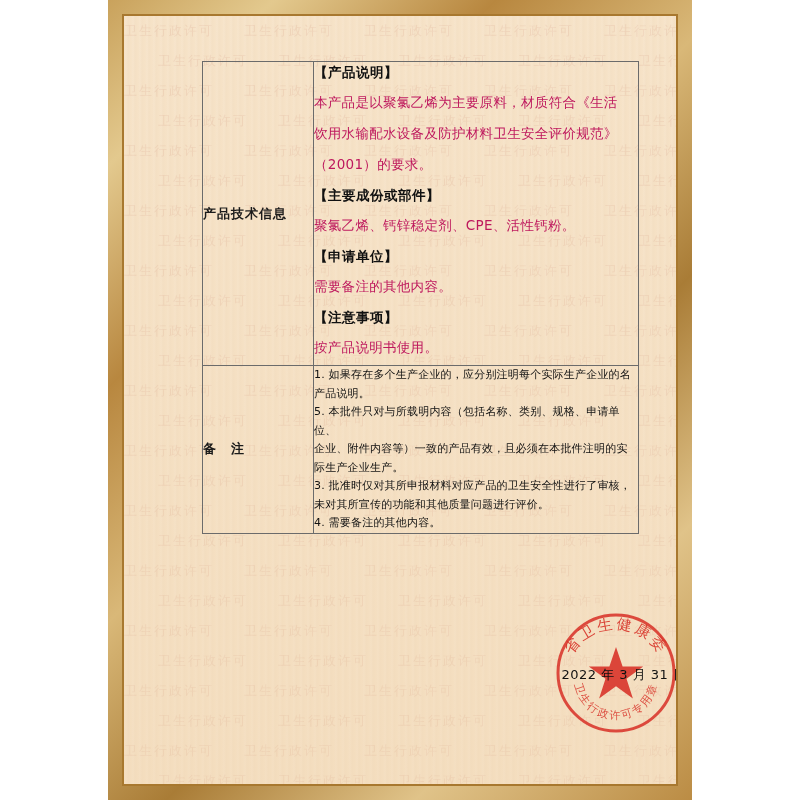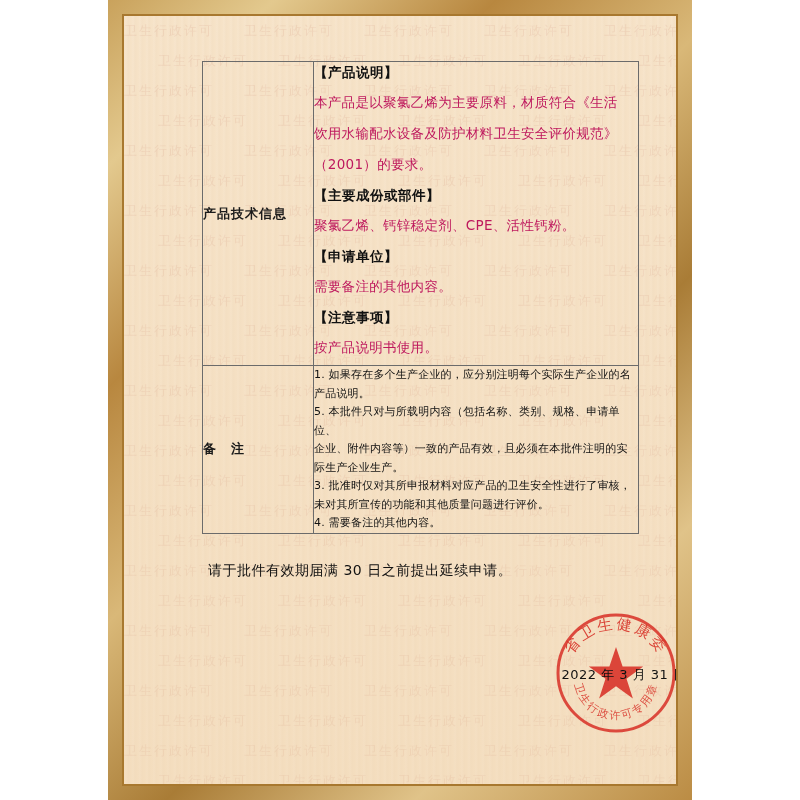--- a/index.html
+++ b/index.html
@@ -241,21 +241,20 @@
             <div class="remark-line">企业、附件内容等）一致的产品有效，且必须在本批件注明的实</div>
             <div class="remark-line">际生产企业生产。</div>
             <div class="remark-line">3. 批准时仅对其所申报材料对应产品的卫生安全性进行了审核，</div>
             <div class="remark-line">未对其所宣传的功能和其他质量问题进行评价。</div>
             <div class="remark-line">4. 需要备注的其他内容。</div>
           </td>
         </tr>
       </tbody>
         </table>
 
-      <div id="notice-line">请于批件有效期届满 30 日之前提出延续申请。</div>
 
       <div id="seal">
         <svg width="140" height="140" viewBox="0 0 140 140" aria-hidden="true">
           <g fill="none" stroke="#d8342a" stroke-width="3" opacity="0.88">
             <circle cx="70" cy="70" r="58"></circle>
           </g>
           <g opacity="0.9">
             <path d="M70 44 L76.6 63.6 L97.2 63.6 L80.5 75.8 L86.9 95.4 L70 83.3 L53.1 95.4 L59.5 75.8 L42.8 63.6 L63.4 63.6 Z" fill="#d8342a"></path>
           </g>
           <defs>

